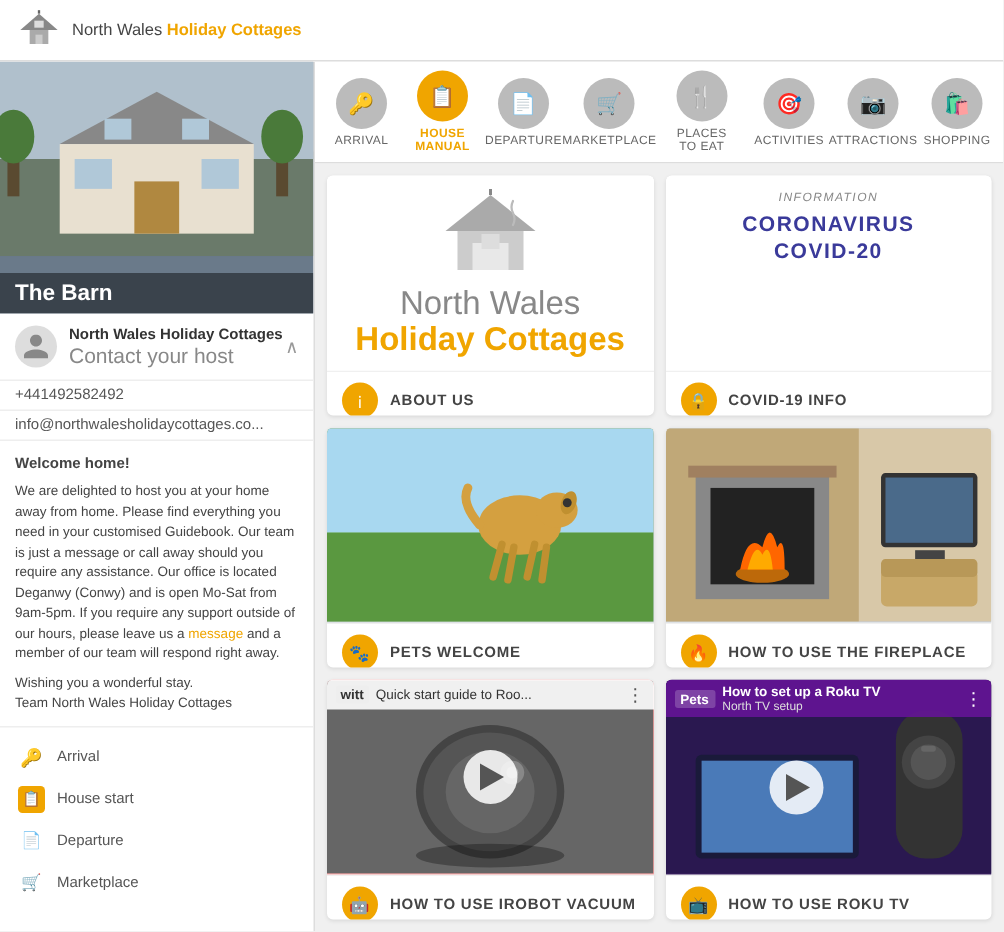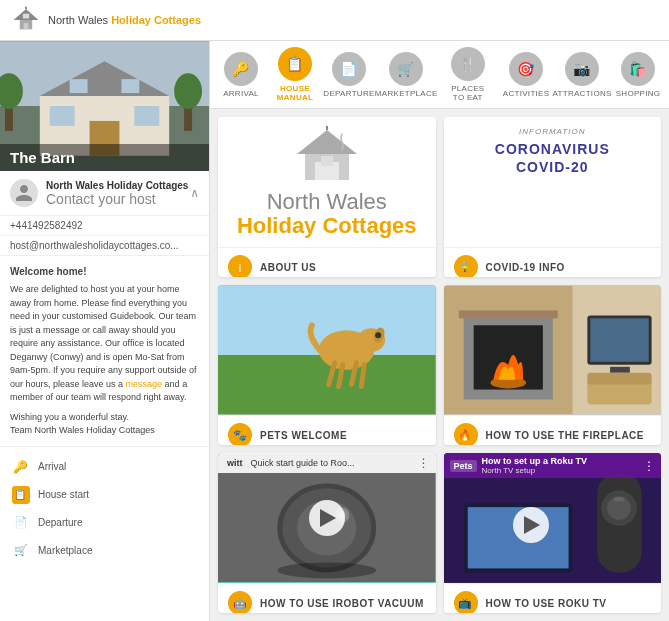--- a/index.html
+++ b/index.html
@@ -9,21 +9,21 @@
     .header { background: #fff; padding: 6px 10px; display: flex; align-items: center; border-bottom: 1px solid #ddd; }
     .logo-icon { width: 32px; height: 28px; margin-right: 6px; }
     .logo-text { font-size: 11px; color: #444; line-height: 1.3; }
     .logo-text span { color: #f0a500; font-weight: bold; }
 
     
     .main { display: flex; flex: 1; overflow: hidden; }
 
     
     .sidebar { width: 210px; background: #fff; border-right: 1px solid #ddd; display: flex; flex-direction: column; overflow-y: auto; }
-    .sidebar-image { width: 100%; height: 130px; background: #6a7a8a; position: relative; overflow: hidden; }
+    .sidebar-image { width: 100%; height: 168px; background: #6a7a8a; position: relative; overflow: hidden; }
     .sidebar-barn-label { position: absolute; bottom: 0; left: 0; right: 0; background: rgba(0,0,0,0.45); color: #fff; font-size: 15px; font-weight: bold; padding: 5px 10px; }
     .sidebar-host { display: flex; align-items: center; padding: 8px 10px; border-bottom: 1px solid #eee; }
     .host-icon { width: 28px; height: 28px; background: #ddd; border-radius: 50%; display: flex; align-items: center; justify-content: center; margin-right: 8px; flex-shrink: 0; }
     .host-info { flex: 1; }
     .host-name { font-size: 10px; font-weight: bold; color: #333; }
     .host-contact { font-size: 14px; color: #888; }
     .host-chevron { font-size: 12px; color: #999; }
     .sidebar-phone { padding: 4px 10px; font-size: 10px; color: #555; border-bottom: 1px solid #eee; }
     .sidebar-email { padding: 4px 10px; font-size: 10px; color: #555; border-bottom: 1px solid #eee; word-break: break-all; }
     .sidebar-welcome { padding: 8px 10px; font-size: 9px; color: #444; line-height: 1.5; border-bottom: 1px solid #eee; }
@@ -128,21 +128,21 @@
           </svg>
       </div>
       <div class="host-info">
         <div class="host-name">North Wales Holiday Cottages</div>
         <div class="host-contact">Contact your host</div>
       </div>
       <div class="host-chevron">∧</div>
     </div>
 
     <div class="sidebar-phone">+441492582492</div>
-    <div class="sidebar-email">host@northwalesholidaycottages.co...</div>
+    <div class="sidebar-email">info@northwalesholidaycottages.co...</div>
 
     <div class="sidebar-welcome">
       <div class="title">Welcome home!</div>
       <p>We are delighted to host you at your home away from home. Please find everything you need in your customised Guidebook. Our team is just a message or call away should you require any assistance. Our office is located Deganwy (Conwy) and is open Mo-Sat from 9am-5pm. If you require any support outside of our hours, please leave us a <a href="#">message</a> and a member of our team will respond right away.</p>
       <p style="margin-top:6px;">Wishing you a wonderful stay.<br>Team North Wales Holiday Cottages</p>
     </div>
 
     <div class="sidebar-nav">
       <div class="sidebar-nav-item">
         <div class="nav-icon key">🔑</div>
@@ -288,21 +288,21 @@
             <rect x="145" y="88" width="65" height="12" fill="#b89858" rx="3"></rect>
           </svg>
         </div>
         <div class="card-footer">
           <div class="card-footer-icon">🔥</div>
           <span class="card-footer-label">How to use the Fireplace</span>
         </div>
       </div>
 
       <div class="grid-card">
-        <div class="card-image" style="background:#5eead4; flex-direction:column; position:relative;">
+        <div class="card-image" style="background:#fca5a5; flex-direction:column; position:relative;">
           <svg width="100%" height="130" viewBox="0 0 220 130" xmlns="http://www.w3.org/2000/svg">
             <rect width="220" height="130" fill="#666"></rect>
 
             <ellipse cx="110" cy="75" rx="50" ry="45" fill="#444"></ellipse>
             <ellipse cx="110" cy="75" rx="45" ry="40" fill="#555"></ellipse>
             <ellipse cx="110" cy="75" rx="30" ry="28" fill="#666"></ellipse>
             <circle cx="125" cy="62" r="8" fill="#888"></circle>
             <circle cx="125" cy="62" r="4" fill="#aaa"></circle>
 
             <ellipse cx="110" cy="118" rx="50" ry="8" fill="rgba(0,0,0,0.3)"></ellipse>

